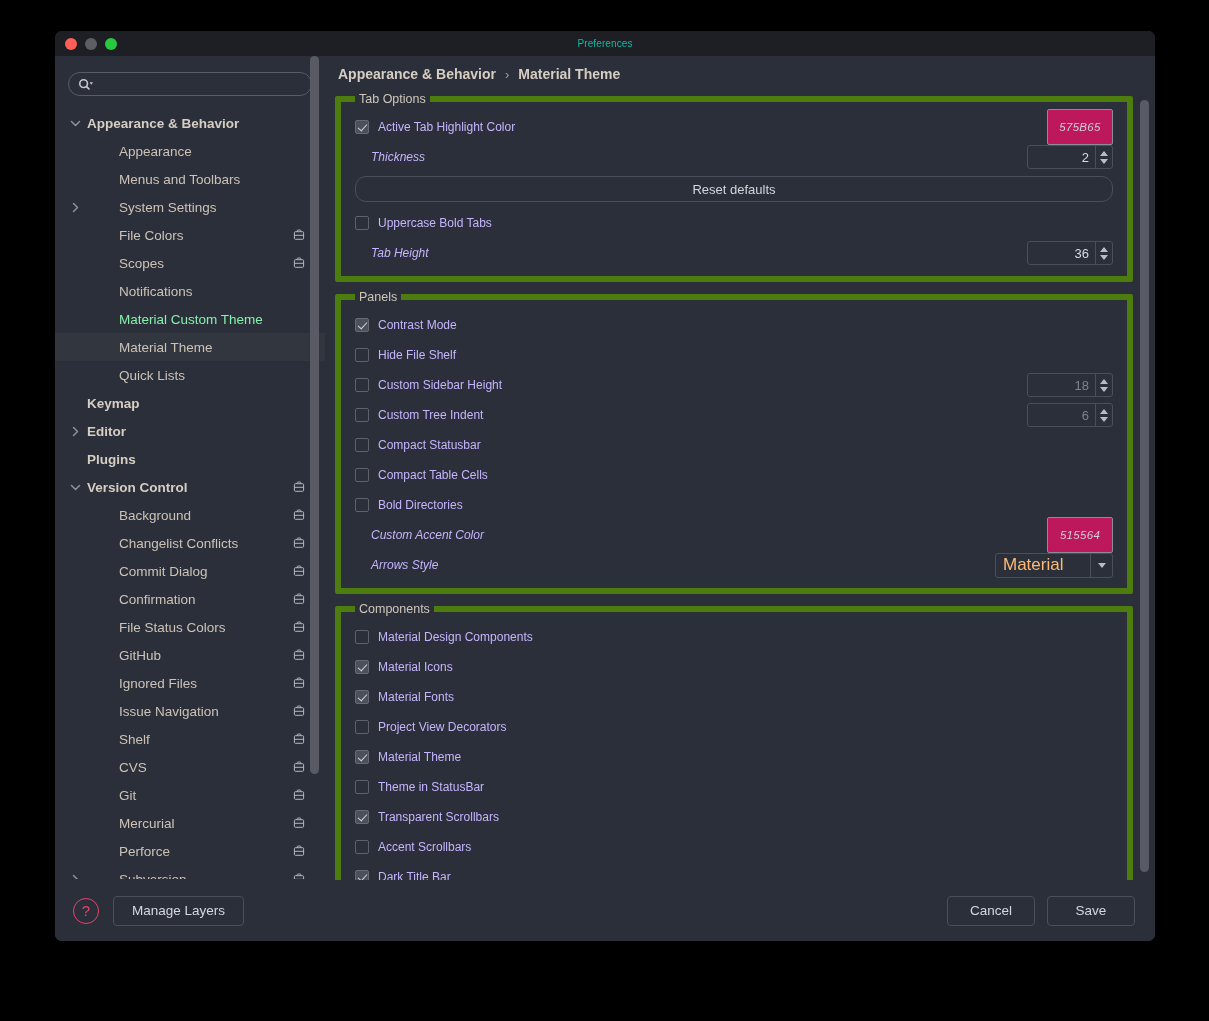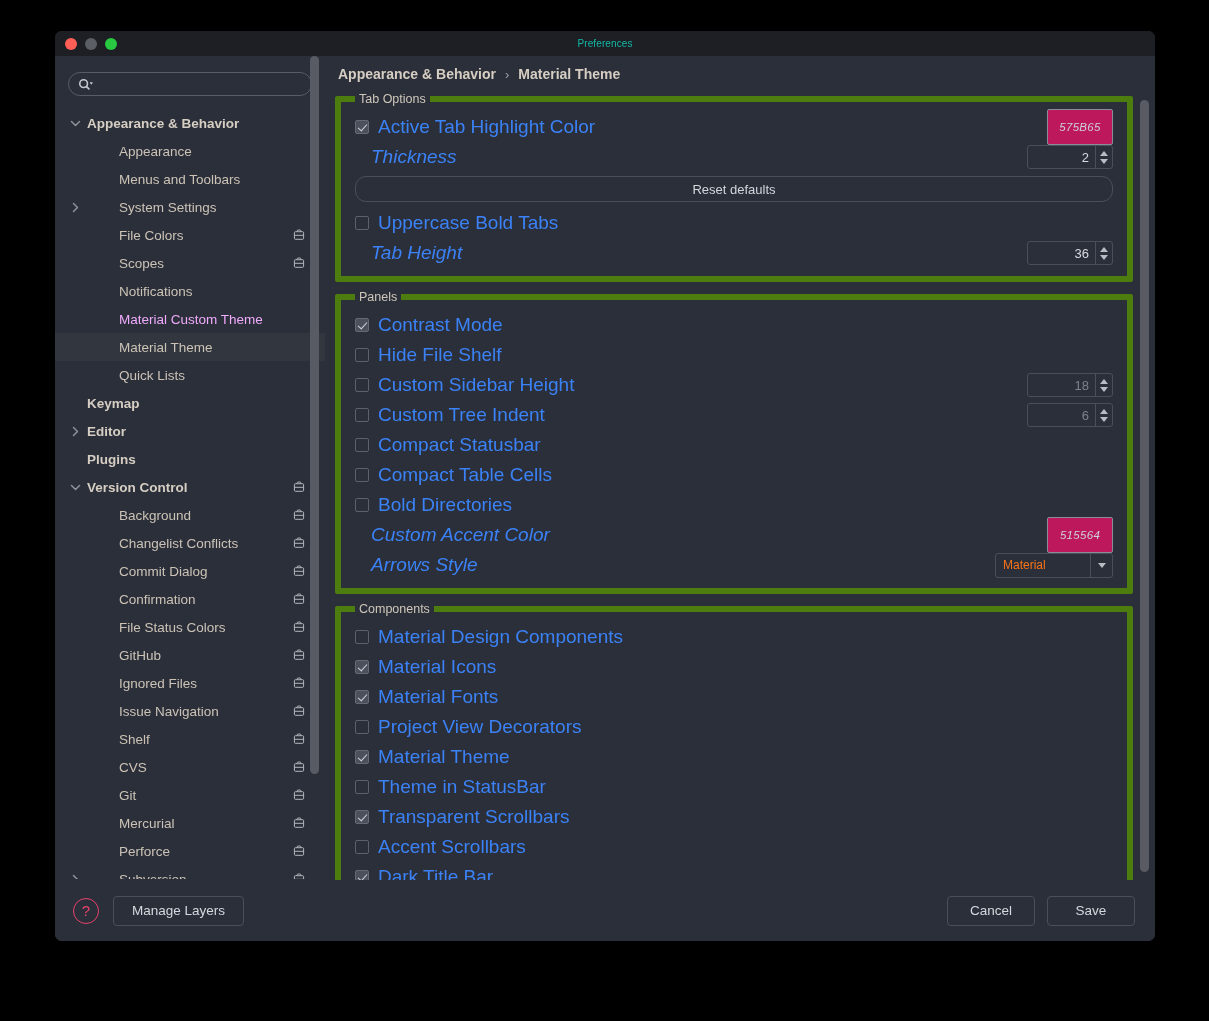--- a/index.html
+++ b/index.html
@@ -94,21 +94,21 @@
   }
   .node.selected { background: #32363f; }
   .node .arrow {
     width: 16px; margin-left: 12px;
     display: flex; align-items: center; justify-content: center;
   }
   .node .label { margin-left: 4px; flex: 1; }
   .node.top > .label { font-weight: bold; color: #d6cec2; }
   .node.child { padding-left: 0; }
   .node.child .label { margin-left: 4px; }
-  .node.link > .label { color: #f0abfc; }
+  .node.link > .label { color: #86efac; }
   .node .brief { width: 16px; display:flex; align-items:center; justify-content:center; }
 
   .indent-0 .label { padding-left: 0px; }
   .indent-1 .label { padding-left: 32px; }
 
   #sidebar-scroll {
     position: absolute;
     right: 6px; top: 0px;
     width: 9px; height: 770px;
   }
@@ -168,22 +168,22 @@
     padding: 0 4px;
     margin-left: 0px;
   }
 
   .row {
     display: flex;
     align-items: center;
     height: 30px;
   }
   .row .rowlabel {
-    font-size: 19px;
-    color: #3b82f6;
+    font-size: 12px;
+    color: #c4b5fd;
     flex: 1;
     white-space: nowrap;
   }
   .row.cb .rowlabel { margin-left: 9px; }
   .row.plain .rowlabel { margin-left: 16px; font-style: italic; }
 
   
   .cbox {
     width: 14px; height: 14px;
     border-radius: 2px;
@@ -279,22 +279,22 @@
     border: 1px solid #4b4f59;
     border-radius: 3px;
     overflow: hidden;
     flex: none;
     background: #2b2f3a;
   }
   .dropdown .dval {
     flex: 1;
     display: flex; align-items: center;
     padding-left: 7px;
-    font-size: 12px;
-    color: #f97316;
+    font-size: 17px;
+    color: #fdba74;
   }
   .dropdown .dbtn {
     width: 22px;
     border-left: 1px solid #4b4f59;
     display: flex; align-items: center; justify-content: center;
   }
 
   
   #footer {
     height: 61px;

